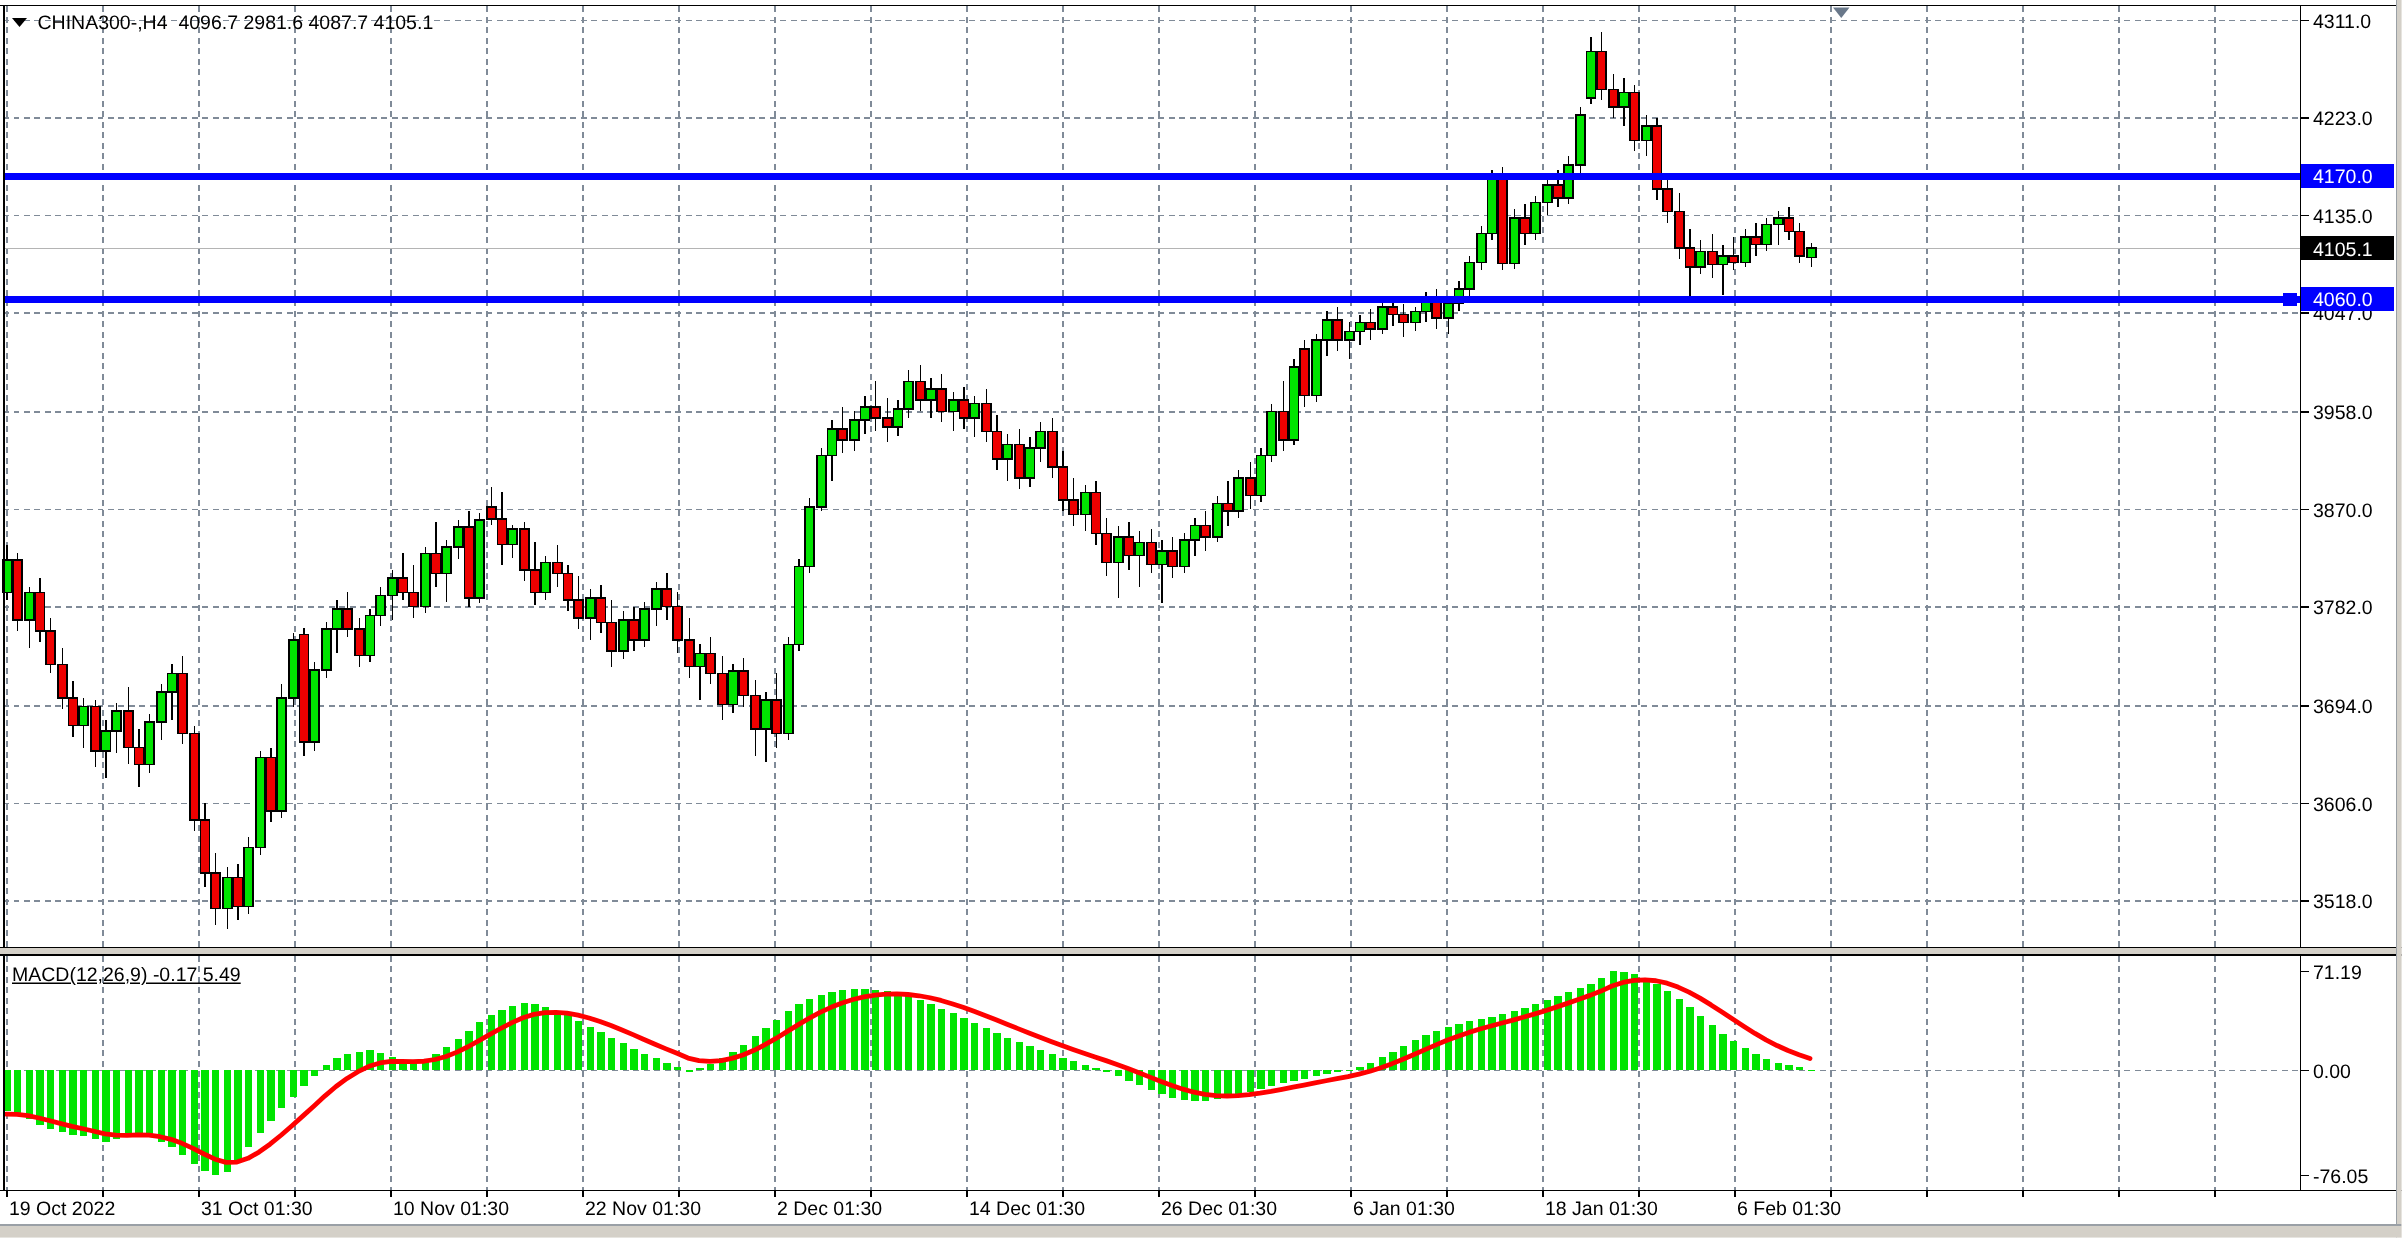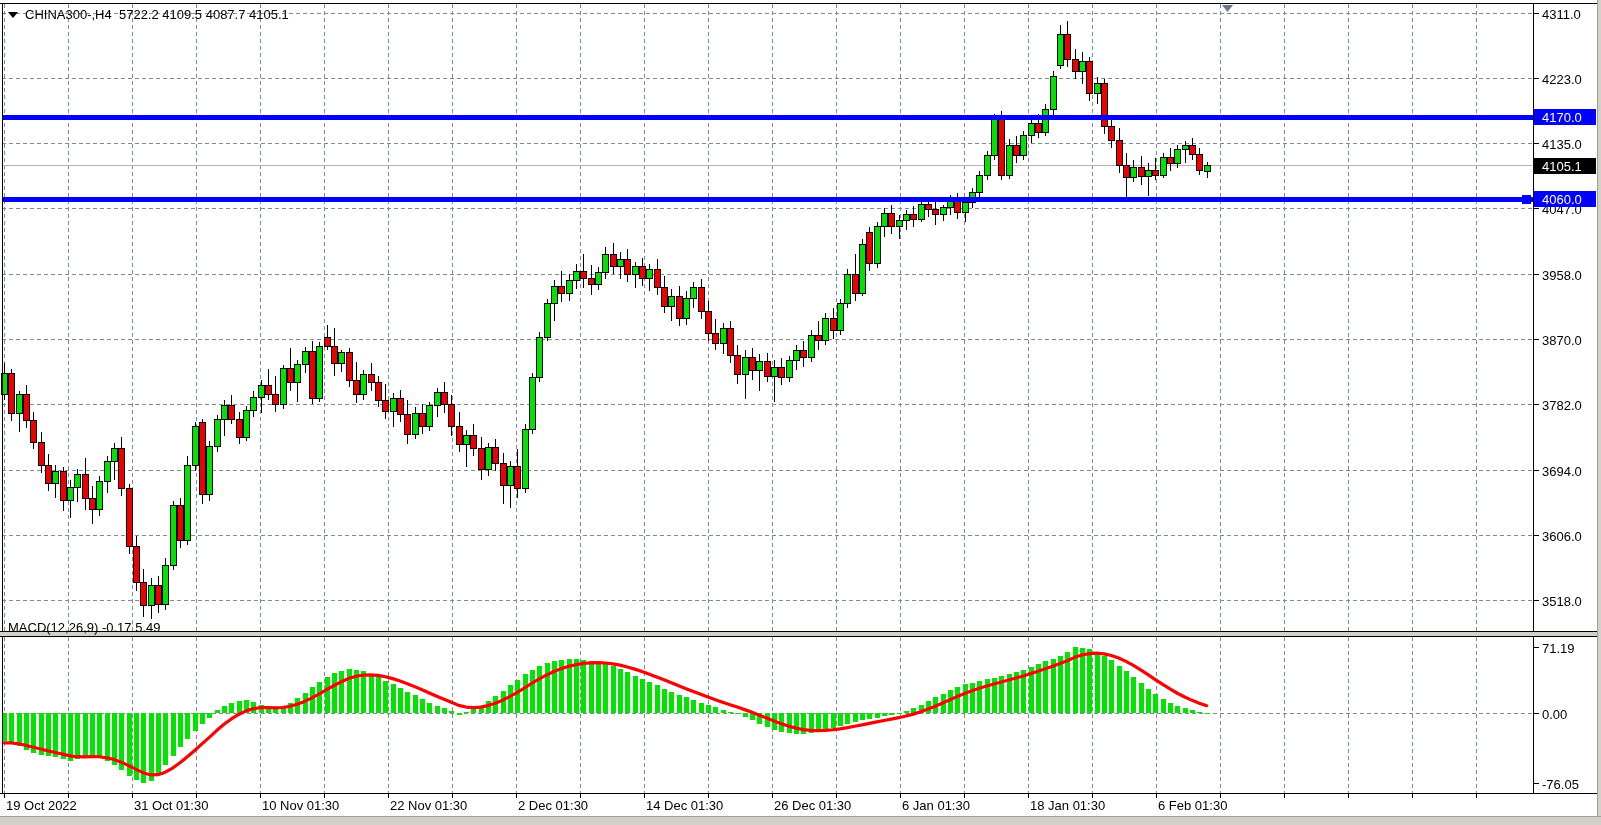--- a/index.html
+++ b/index.html
@@ -1,21 +1,21 @@
 <!DOCTYPE html>
 <html><head>
 <meta charset="utf-8">
 <style>
   html,body{margin:0;padding:0;background:#d4d0c8;}
   #chart-window{position:relative;width:1601px;height:825px;background:#fff;overflow:hidden;
     font-family:"Liberation Sans",sans-serif;}
   #chart-svg{position:absolute;left:0;top:0;}
   .overlay-label{position:absolute;color:#000;font-size:13px;white-space:pre;}
   #chart-header{left:8px;top:7px;}
-  #macd-label{left:8px;top:620px;}
+  #macd-label{left:8px;top:642px;text-decoration:underline;}
   .tri{display:inline-block;width:0;height:0;border-left:5px solid transparent;
     border-right:5px solid transparent;border-top:6px solid #000;margin-right:7px;
     vertical-align:1px;}
   .ax-text{font-family:"Liberation Sans",sans-serif;font-size:13px;fill:#000;}
   .tag-text{font-family:"Liberation Sans",sans-serif;font-size:13px;fill:#fff;}
 </style>
 </head>
 <body>
 
 <div id="chart-window">
@@ -656,15 +656,15 @@
       <text x="1030" y="810" class="ax-text">18 Jan 01:30</text>
       <text x="1158" y="810" class="ax-text">6 Feb 01:30</text>
       <polygon points="1222,5 1233,5 1227.5,12" fill="#69788a"></polygon>
       <rect x="1598" y="0" width="3" height="825" fill="#d4d0c8"></rect>
       <line x1="1597.5" y1="0" x2="1597.5" y2="825" stroke="#9aa0a6" stroke-width="1" shape-rendering="crispEdges"></line>
       <rect x="0" y="817" width="1601" height="8" fill="#d4d0c8"></rect>
       <line x1="0" y1="816.5" x2="1601" y2="816.5" stroke="#9aa0a6" stroke-width="1" shape-rendering="crispEdges"></line>
       <rect x="1534" y="4" width="64" height="789" fill="transparent"></rect>
       <rect x="0" y="794" width="1597" height="22" fill="transparent"></rect>
     </svg>
-  <div class="overlay-label" id="chart-header"><span class="tri"></span><span>CHINA300-,H4</span><span>&nbsp;&nbsp;</span><span>5722.2 4109.5 4087.7 4105.1</span></div>
+  <div class="overlay-label" id="chart-header"><span class="tri"></span><span>CHINA300-,H4</span><span>&nbsp;&nbsp;</span><span>4096.7 2981.6 4087.7 4105.1</span></div>
   <div class="overlay-label" id="macd-label">MACD(12,26,9) -0.17 5.49</div>
 </div>
 
 </body></html>

